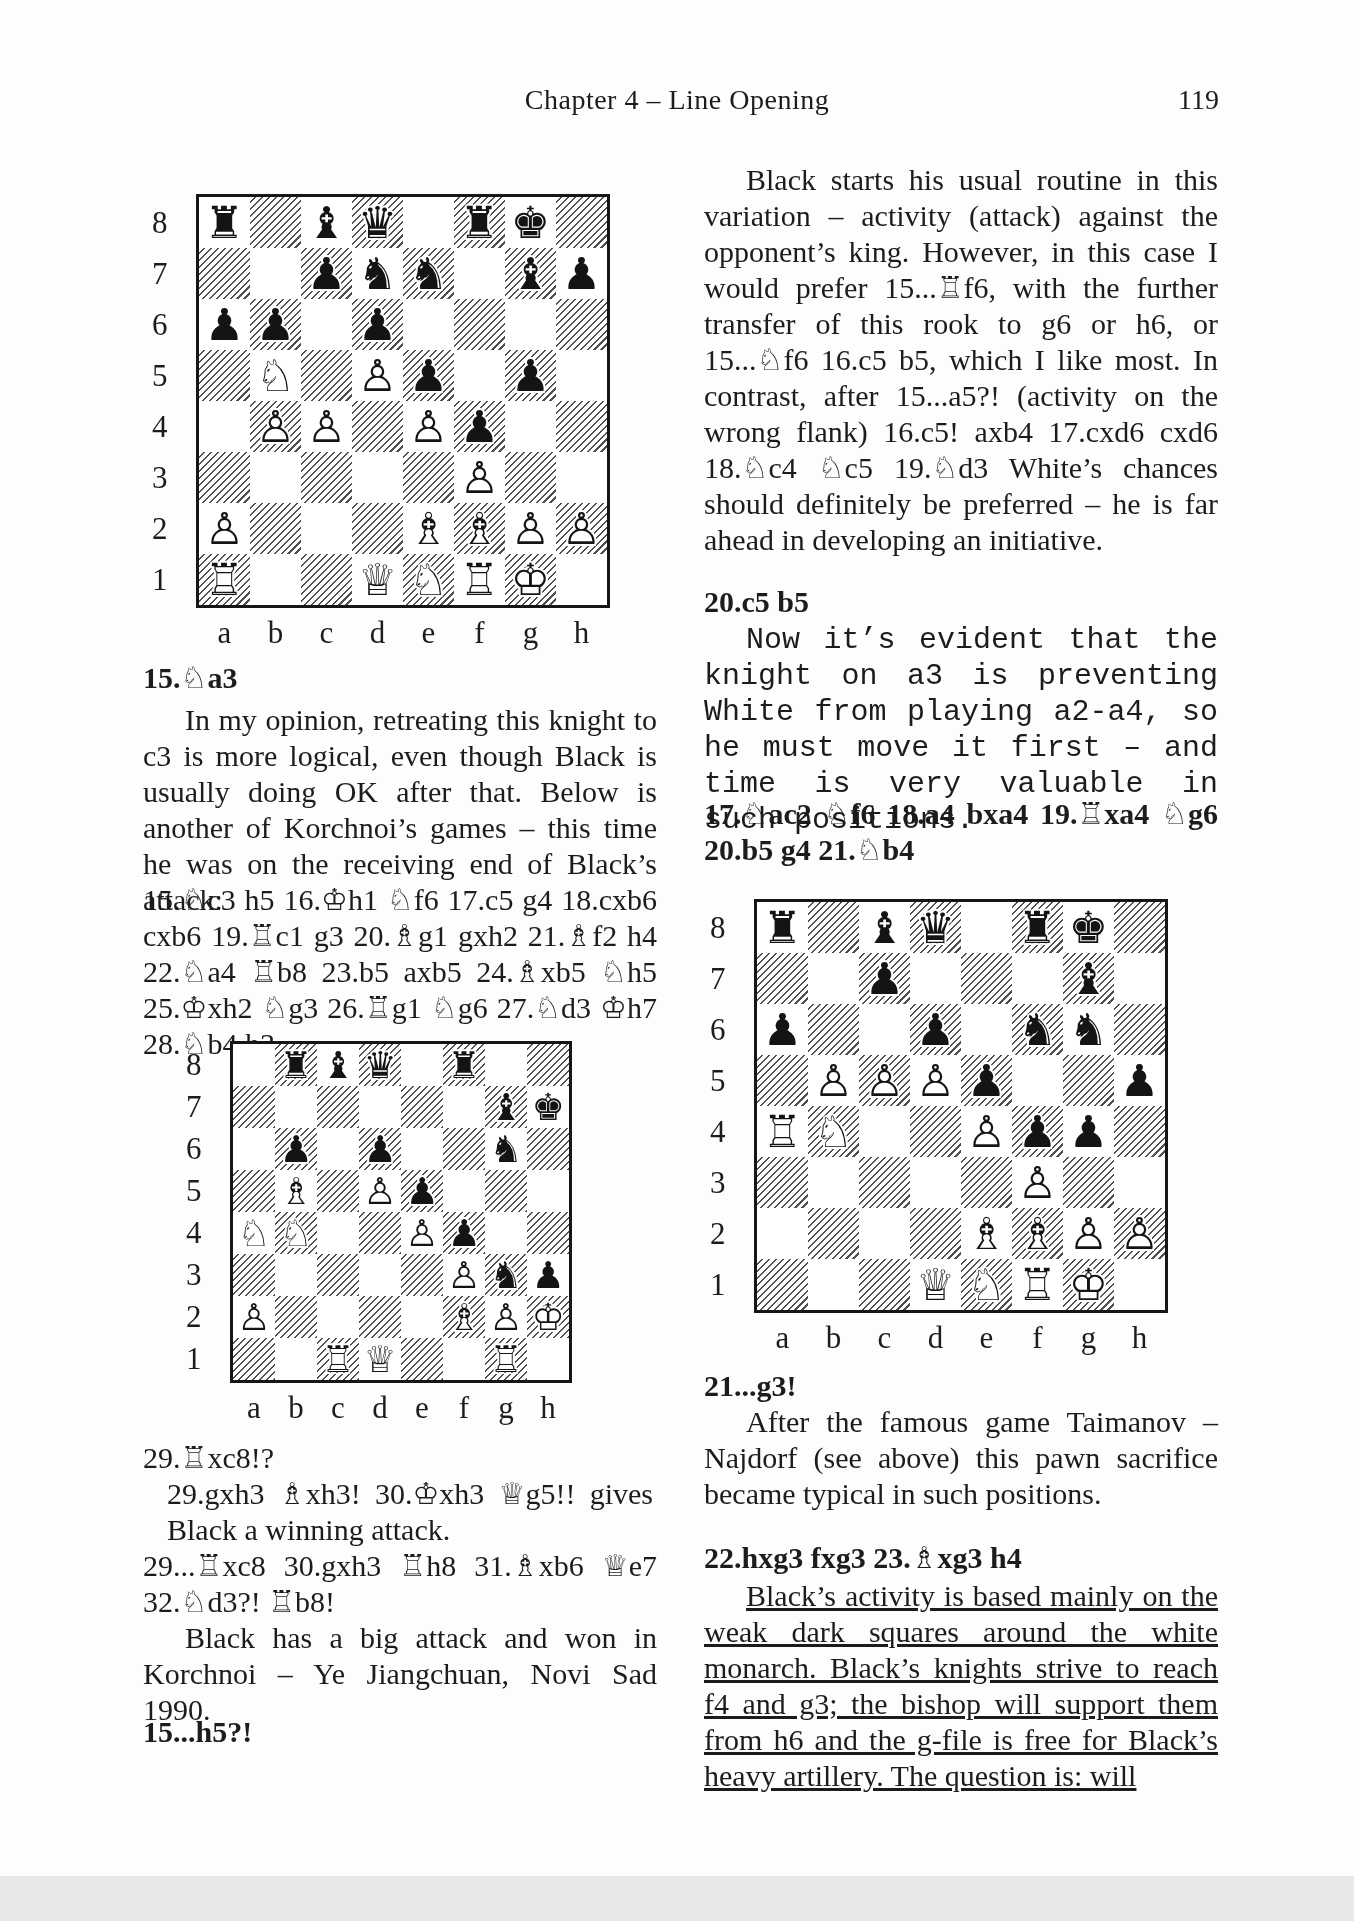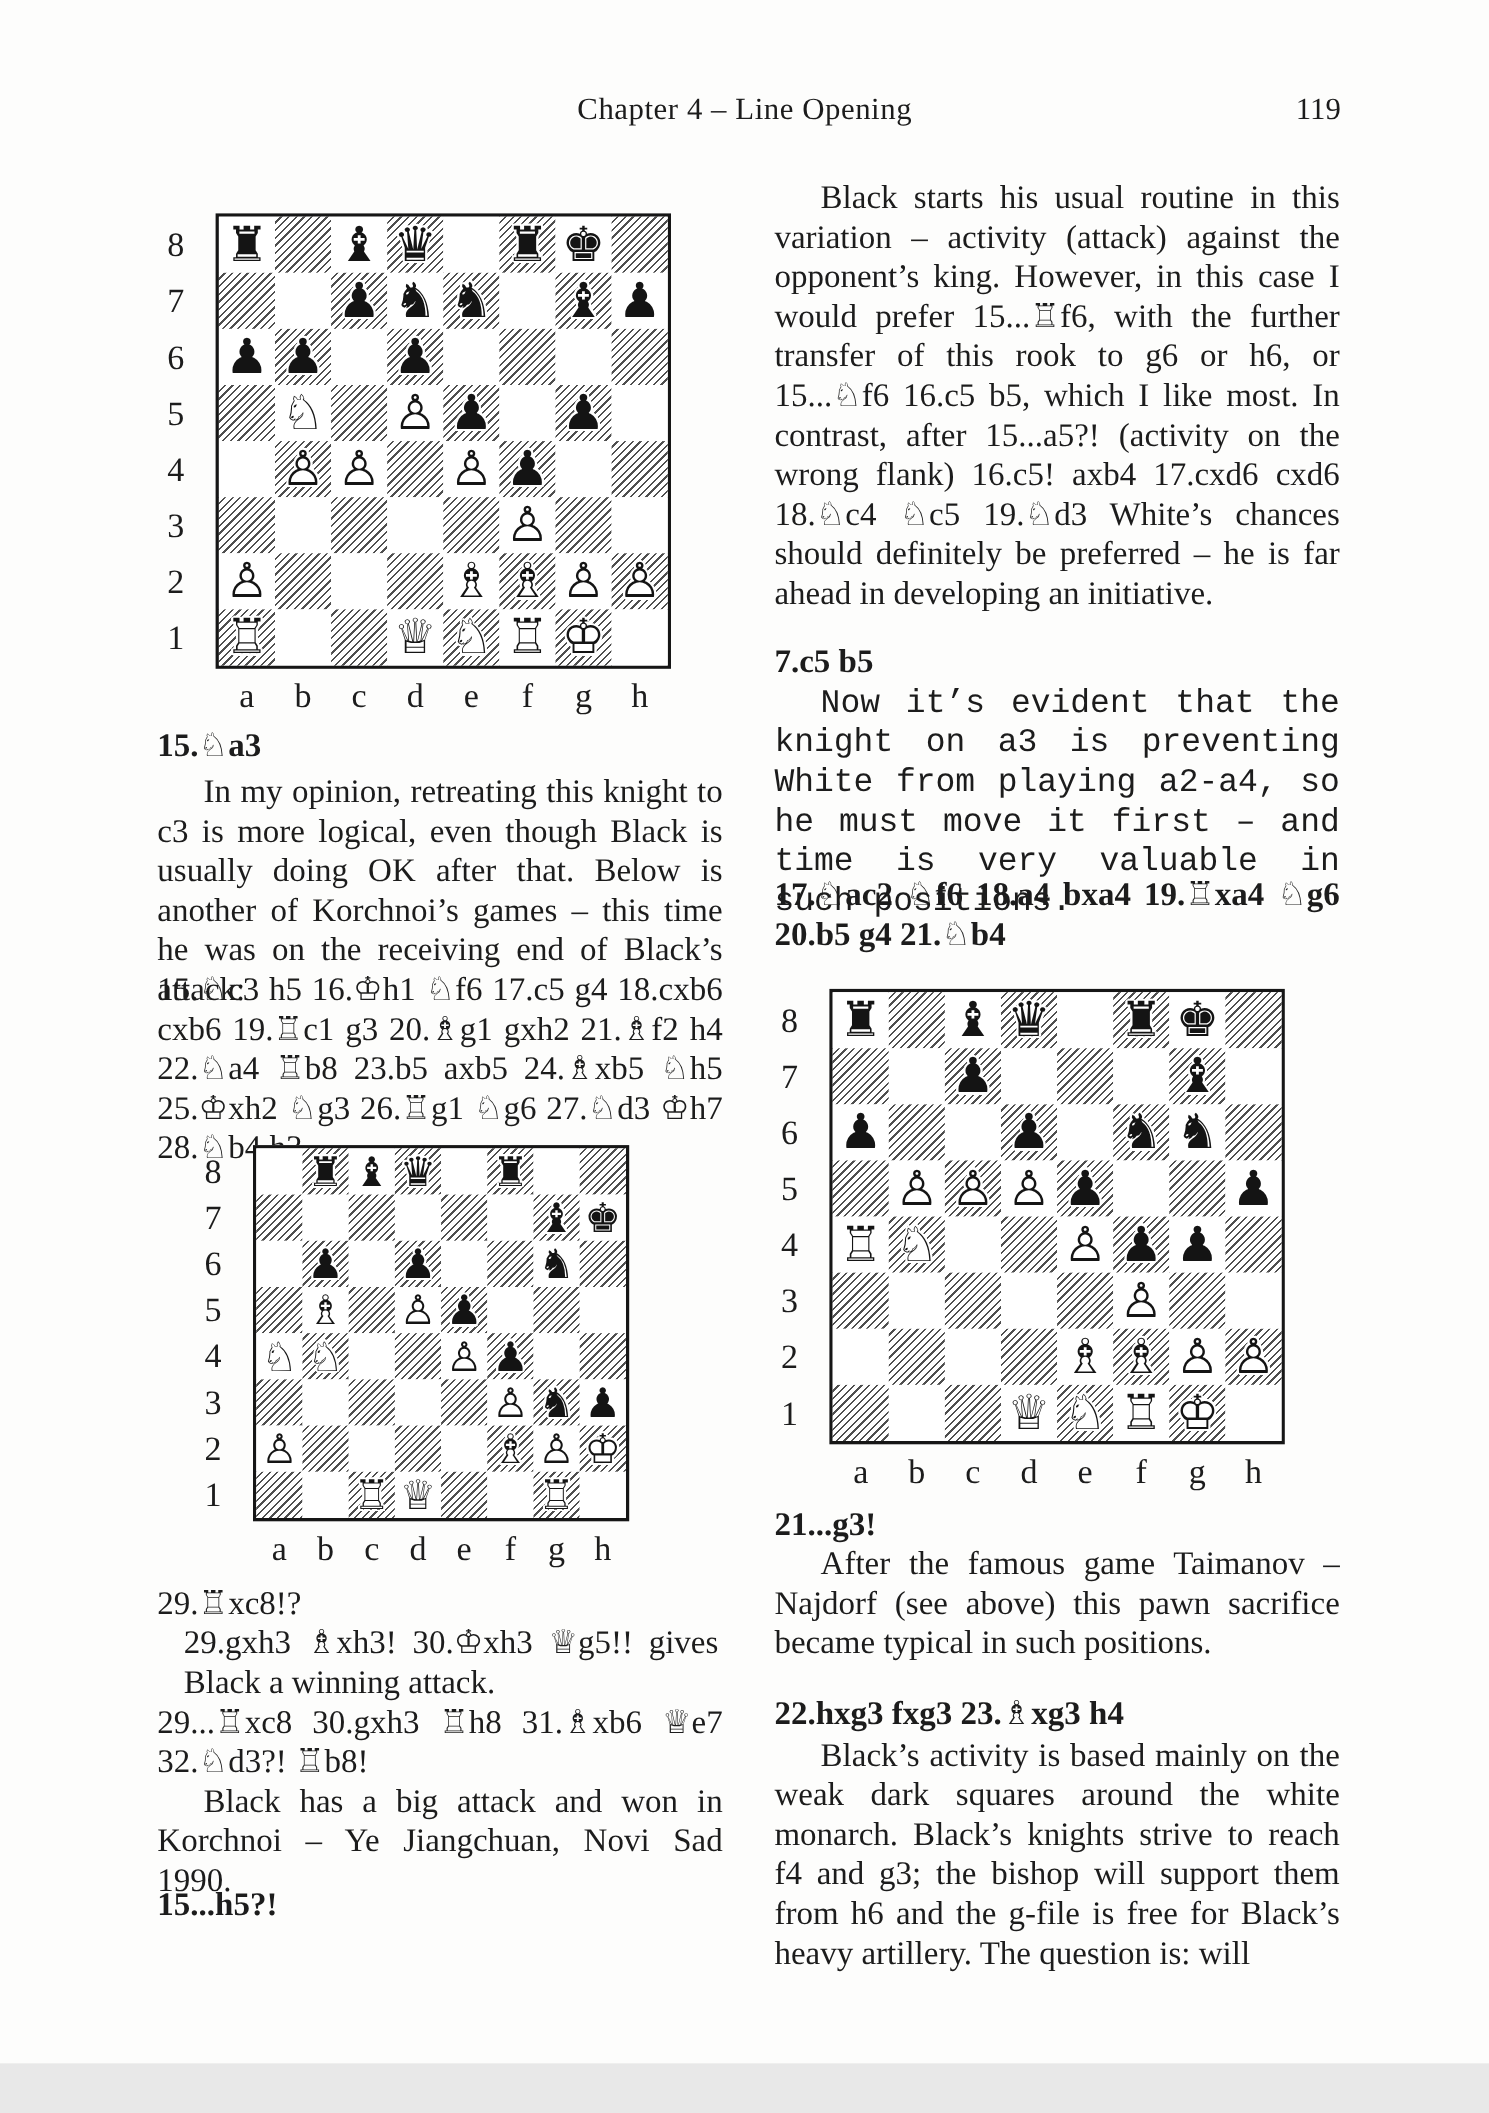--- a/index.html
+++ b/index.html
@@ -525,21 +525,21 @@
   <div class="abs col-block narrow" style="left:167px;top:1476px;">29.gxh3 ♗xh3! 30.♔xh3 ♕g5!! gives Black a winning attack.</div>
 
   <div class="abs col-block" style="left:143px;top:1548px;">29...♖xc8 30.gxh3 ♖h8 31.♗xb6 ♕e7 32.♘d3?! ♖b8!</div>
 
   <div class="abs col-block indent" style="left:143px;top:1620px;">Black has a big attack and won in Korchnoi – Ye Jiangchuan, Novi Sad 1990.</div>
 
   <div class="abs col-block bold" style="left:143px;top:1714px;">15...h5?!</div>
 
   <div class="abs col-block indent" style="left:704px;top:162px;">Black starts his usual routine in this variation – activity (attack) against the opponent’s king. However, in this case I would prefer 15...♖f6, with the further transfer of this rook to g6 or h6, or 15...♘f6 16.c5 b5, which I like most. In contrast, after 15...a5?! (activity on the wrong flank) 16.c5! axb4 17.cxd6 cxd6 18.♘c4 ♘c5 19.♘d3 White’s chances should definitely be preferred – he is far ahead in developing an initiative.</div>
 
-  <div class="abs col-block bold" style="left:704px;top:584px;">7.c5 b5</div>
+  <div class="abs col-block bold" style="left:704px;top:584px;">20.c5 b5</div>
 
   <div class="abs col-block indent" style="left:704px;top:622px;font-family:Liberation Mono, monospace;">Now it’s evident that the knight on a3 is preventing White from playing a2-a4, so he must move it first – and time is very valuable in such positions.</div>
 
   <div class="abs col-block bold" style="left:704px;top:796px;">17.♘ac2 ♘f6 18.a4 bxa4 19.♖xa4 ♘g6 20.b5 g4 21.♘b4</div>
 
   <div class="abs diagram" style="left:710px;top:899px;">
     <div class="diag-top">
       <div class="ranks">
           <div class="rank-label">8</div>
           <div class="rank-label">7</div>
@@ -778,14 +778,14 @@
         <div class="file-label">h</div>
       </div>
   </div>
 
   <div class="abs col-block bold" style="left:704px;top:1368px;">21...g3!</div>
 
   <div class="abs col-block indent" style="left:704px;top:1404px;">After the famous game Taimanov – Najdorf (see above) this pawn sacrifice became typical in such positions.</div>
 
   <div class="abs col-block bold" style="left:704px;top:1540px;">22.hxg3 fxg3 23.♗xg3 h4</div>
 
-  <div class="abs col-block indent" style="left:704px;top:1578px;">Black’s activity is based mainly on the weak dark squares around the white monarch. Black’s knights strive to reach f4 and g3; the bishop will support them from h6 and the g-file is free for Black’s heavy artillery. The question is: will</div>
+  <div class="abs col-block indent" style="left:704px;top:1578px;text-decoration:underline;">Black’s activity is based mainly on the weak dark squares around the white monarch. Black’s knights strive to reach f4 and g3; the bishop will support them from h6 and the g-file is free for Black’s heavy artillery. The question is: will</div>
 </div>
 
 </body></html>

